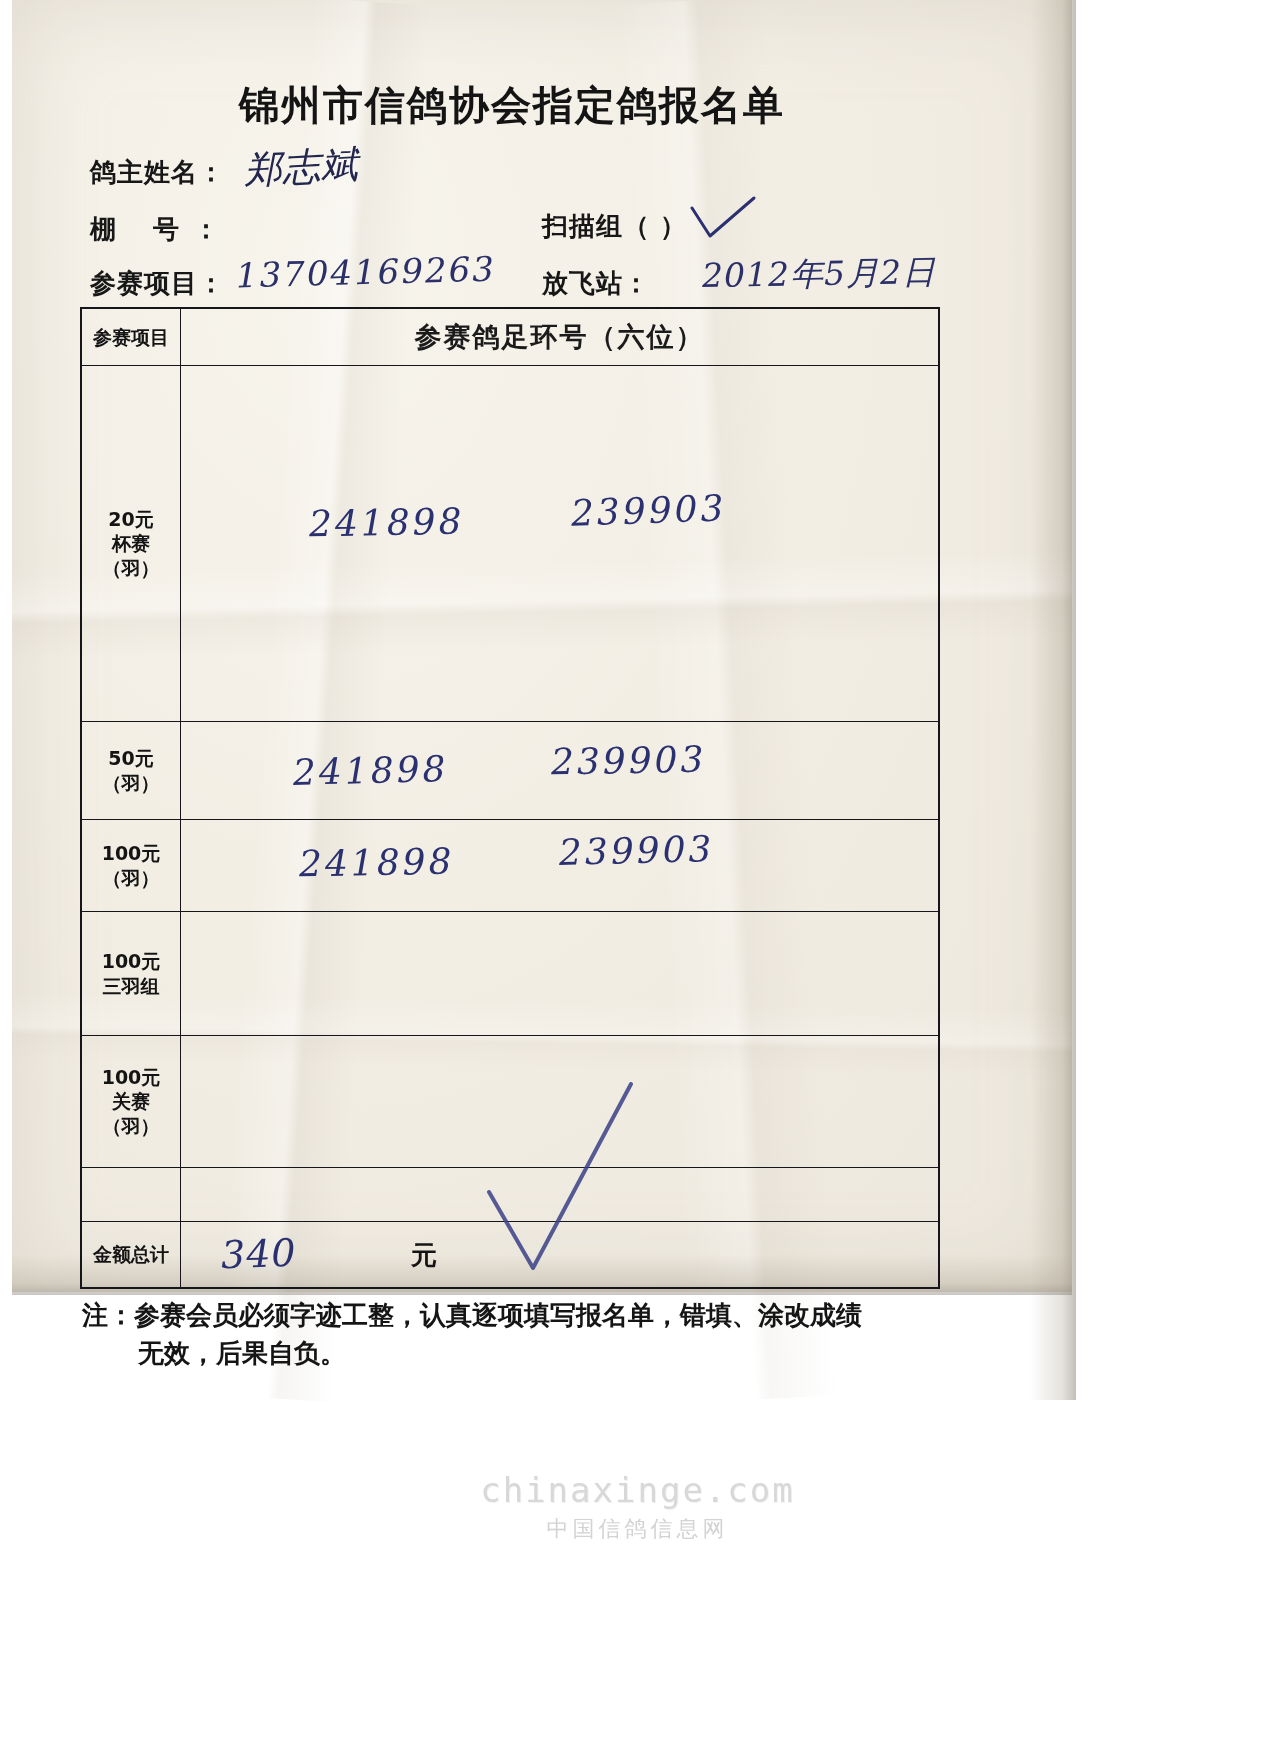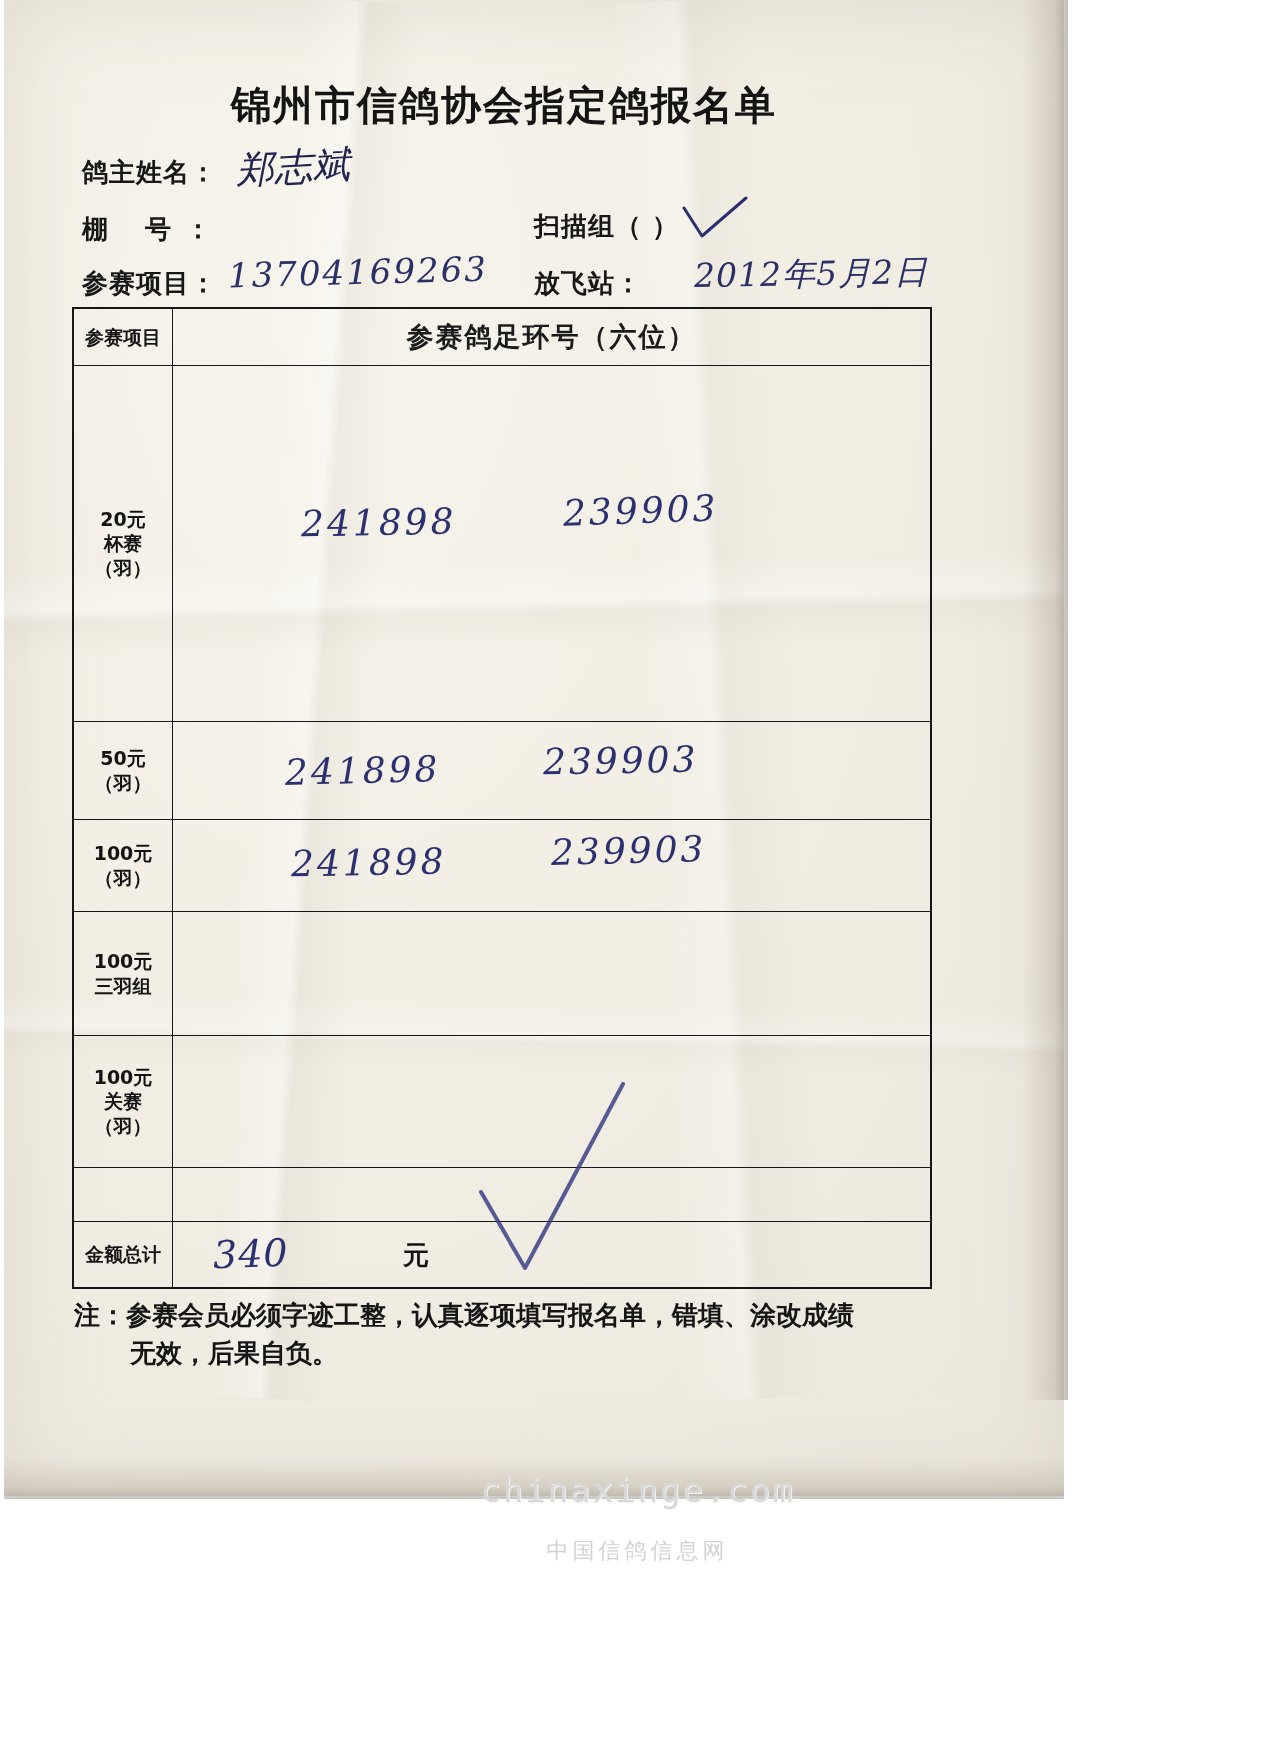--- a/index.html
+++ b/index.html
@@ -11,24 +11,24 @@
     width: 1275px;
     height: 1753px;
     position: relative;
     font-family: "DejaVu Sans", "Liberation Sans", sans-serif;
     overflow: hidden;
   }
 
   
   #sheet {
     position: absolute;
-    left: 4px;
+    left: 12px;
     top: 0;
     width: 1060px;
-    height: 1496px;
+    height: 1292px;
     background:
       radial-gradient(ellipse at 30% 20%, #f7f4ec 0%, #f2eee4 45%, #ece7dc 100%);
     box-shadow: inset 0 0 90px rgba(190,180,165,0.35);
   }
   
   .fold {
     position: absolute;
     pointer-events: none;
     background: linear-gradient(90deg, rgba(255,255,255,0) 0%, rgba(255,255,255,0.55) 45%, rgba(190,182,168,0.25) 55%, rgba(255,255,255,0) 100%);
   }
@@ -186,21 +186,21 @@
     text-align: center;
   }
   #wm-main {
     font-family: "DejaVu Sans Mono", "Liberation Mono", monospace;
     font-size: 34px;
     letter-spacing: 2px;
     color: #d8d8d8;
     text-shadow: 1px 1px 0 #f2f2f2;
   }
   #wm-sub {
-    margin-top: 26px;
+    margin-top: 4px;
     font-size: 22px;
     color: #d3d3d3;
     letter-spacing: 4px;
   }
 </style>
 </head>
 <body>
 
 <div id="sheet">
   <div class="fold" id="fold1"></div>

